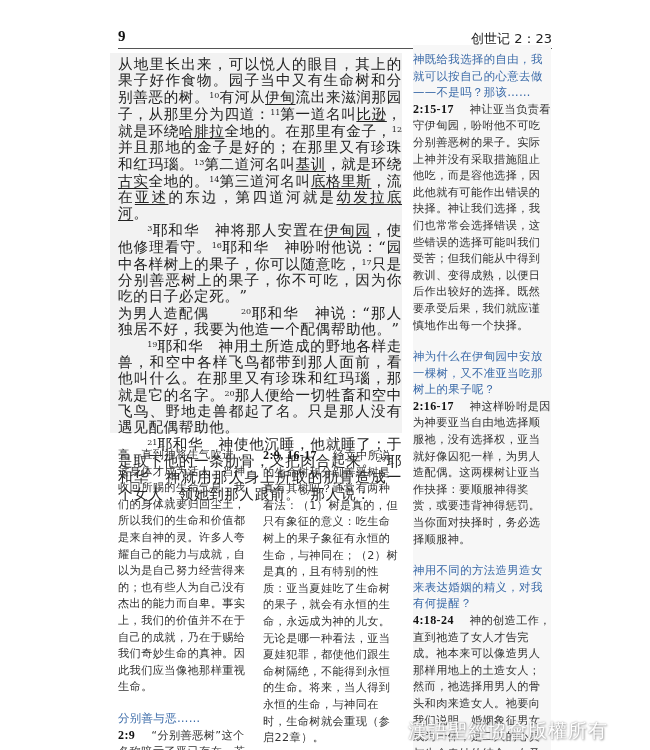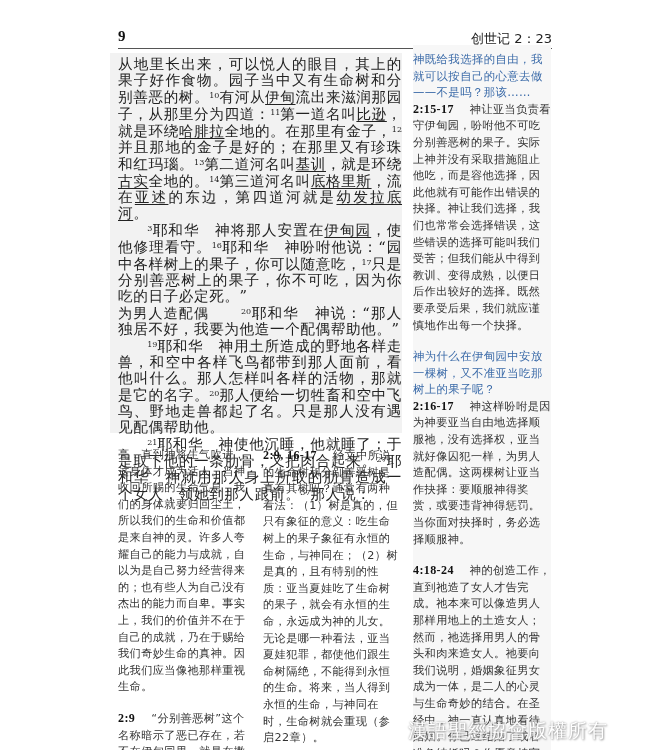--- a/index.html
+++ b/index.html
@@ -60,50 +60,52 @@
   <p>
     <span>从地里长出来，可以悦人的眼目，其上的果子好作食物。园子当中又有生命树和分别善恶的树。</span><sup>10</sup><span>有河从</span><span class="u">伊甸</span><span>流出来滋润那园子，从那里分为四道：</span><sup>11</sup><span>第一道名叫</span><span class="u">比逊</span><span>，就是环绕</span><span class="u">哈腓拉</span><span>全地的。在那里有金子，</span><sup>12</sup><span>并且那地的金子是好的；在那里又有珍珠和红玛瑙。</span><sup>13</sup><span>第二道河名叫</span><span class="u">基训</span><span>，就是环绕</span><span class="u">古实</span><span>全地的。</span><sup>14</sup><span>第三道河名叫</span><span class="u">底格里斯</span><span>，流在</span><span class="u">亚述</span><span>的东边，第四道河就是</span><span class="u">幼发拉底河</span><span>。</span>
   </p>
   <p class="indent">
     <sup>3</sup><span>耶和华　神将那人安置在</span><span class="u">伊甸园</span><span>，使他修理看守。</span><sup>16</sup><span>耶和华　神吩咐他说：“园中各样树上的果子，你可以随意吃，</span><sup>17</sup><span>只是分别善恶树上的果子，你不可吃，因为你吃的日子必定死。”</span>
   </p>
   <p>
     <span class="heading">为男人造配偶</span>　　<sup>20</sup><span>耶和华　神说：“那人独居不好，我要为他造一个配偶帮助他。”</span>
   </p>
   <p class="indent">
-    <sup>19</sup><span>耶和华　神用土所造成的野地各样走兽，和空中各样飞鸟都带到那人面前，看他叫什么。那人怎样叫各样的活物，那就是它的名字。</span><sup>20</sup><span>那人便给一切牲畜和空中飞鸟、野地走兽都起了名。只是那人没有遇见配偶帮助他。</span>
+    <sup>19</sup><span>耶和华　神用土所造成的野地各样走兽，和空中各样飞鸟都带到那人面前，看他叫什么。在那里又有珍珠和红玛瑙，那就是它的名字。</span><sup>20</sup><span>那人便给一切牲畜和空中飞鸟、野地走兽都起了名。只是那人没有遇见配偶帮助他。</span>
   </p>
   <p class="indent">
     <sup>21</sup><span>耶和华　神使他沉睡，他就睡了；于是取下他的一条肋骨，又把肉合起来。</span><sup>27</sup><span>耶和华　神就用那人身上所取的肋骨造成一个女人，领她到那人跟前。</span><sup>37</sup><span>那人说：</span>
   </p>
 </div>
 
 <div class="note-col col-left">
   <div class="block">
     <p>亮，直到神将生气吹进，这身体才成为活人。当神收回所赐的生命气息，我们的身体就要归回尘土，所以我们的生命和价值都是来自神的灵。许多人夸耀自己的能力与成就，自以为是自己努力经营得来的；也有些人为自己没有杰出的能力而自卑。事实上，我们的价值并不在于自己的成就，乃在于赐给我们奇妙生命的真神。因此我们应当像祂那样重视生命。</p>
   </div>
   <div class="block">
+    <p class="q">分别善与恶……</p>
     <p><span class="ref">2:9</span><span>“分别善恶树”这个名称暗示了恶已存在，若不在伊甸园里，就是在撒但堕落的时候已出现。</span></p>
   </div>
 </div>
 
 <div class="note-col col-mid">
   <div class="block">
     <p><span class="ref">2:9, 16-17</span><span>经文中所说的生命树和分别善恶树是真有其树吗？通常有两种看法：（1）树是真的，但只有象征的意义：吃生命树上的果子象征有永恒的生命，与神同在；（2）树是真的，且有特别的性质：亚当夏娃吃了生命树的果子，就会有永恒的生命，永远成为神的儿女。无论是哪一种看法，亚当夏娃犯罪，都使他们跟生命树隔绝，不能得到永恒的生命。将来，当人得到永恒的生命，与神同在时，生命树就会重现（参启22章）。</span></p>
   </div>
 </div>
 
 <div class="note-col col-right">
   <div class="block">
     <p class="q">神既给我选择的自由，我就可以按自己的心意去做——不是吗？那该……</p>
     <p><span class="ref">2:15-17</span><span>神让亚当负责看守伊甸园，吩咐他不可吃分别善恶树的果子。实际上神并没有采取措施阻止他吃，而是容他选择，因此他就有可能作出错误的抉择。神让我们选择，我们也常常会选择错误，这些错误的选择可能叫我们受苦；但我们能从中得到教训、变得成熟，以便日后作出较好的选择。既然要承受后果，我们就应谨慎地作出每一个抉择。</span></p>
   </div>
   <div class="block">
     <p class="q">神为什么在伊甸园中安放一棵树，又不准亚当吃那树上的果子呢？</p>
     <p><span class="ref">2:16-17</span><span>神这样吩咐是因为神要亚当自由地选择顺服祂，没有选择权，亚当就好像囚犯一样，为男人造配偶。这两棵树让亚当作抉择：要顺服神得奖赏，或要违背神得惩罚。当你面对抉择时，务必选择顺服神。</span></p>
   </div>
   <div class="block">
+    <p class="q">神用不同的方法造男造女来表达婚姻的精义，对我有何提醒？</p>
     <p><span class="ref">4:18-24</span><span>神的创造工作，直到祂造了女人才告完成。祂本来可以像造男人那样用地上的土造女人；然而，祂选择用男人的骨头和肉来造女人。祂要向我们说明，婚姻象征男女成为一体，是二人的心灵与生命奇妙的结合。在圣经中，神一直认真地看待婚姻。你已经结婚了或者准备结婚吗？你愿意持守这个要二人成为一体的诺言吗？婚姻不单要使二人成为密友，更要成为一体。</span></p>
   </div>
 
 </div>
 
 <div class="watermark">漢語聖經協會版權所有</div>
 
 </body></html>

